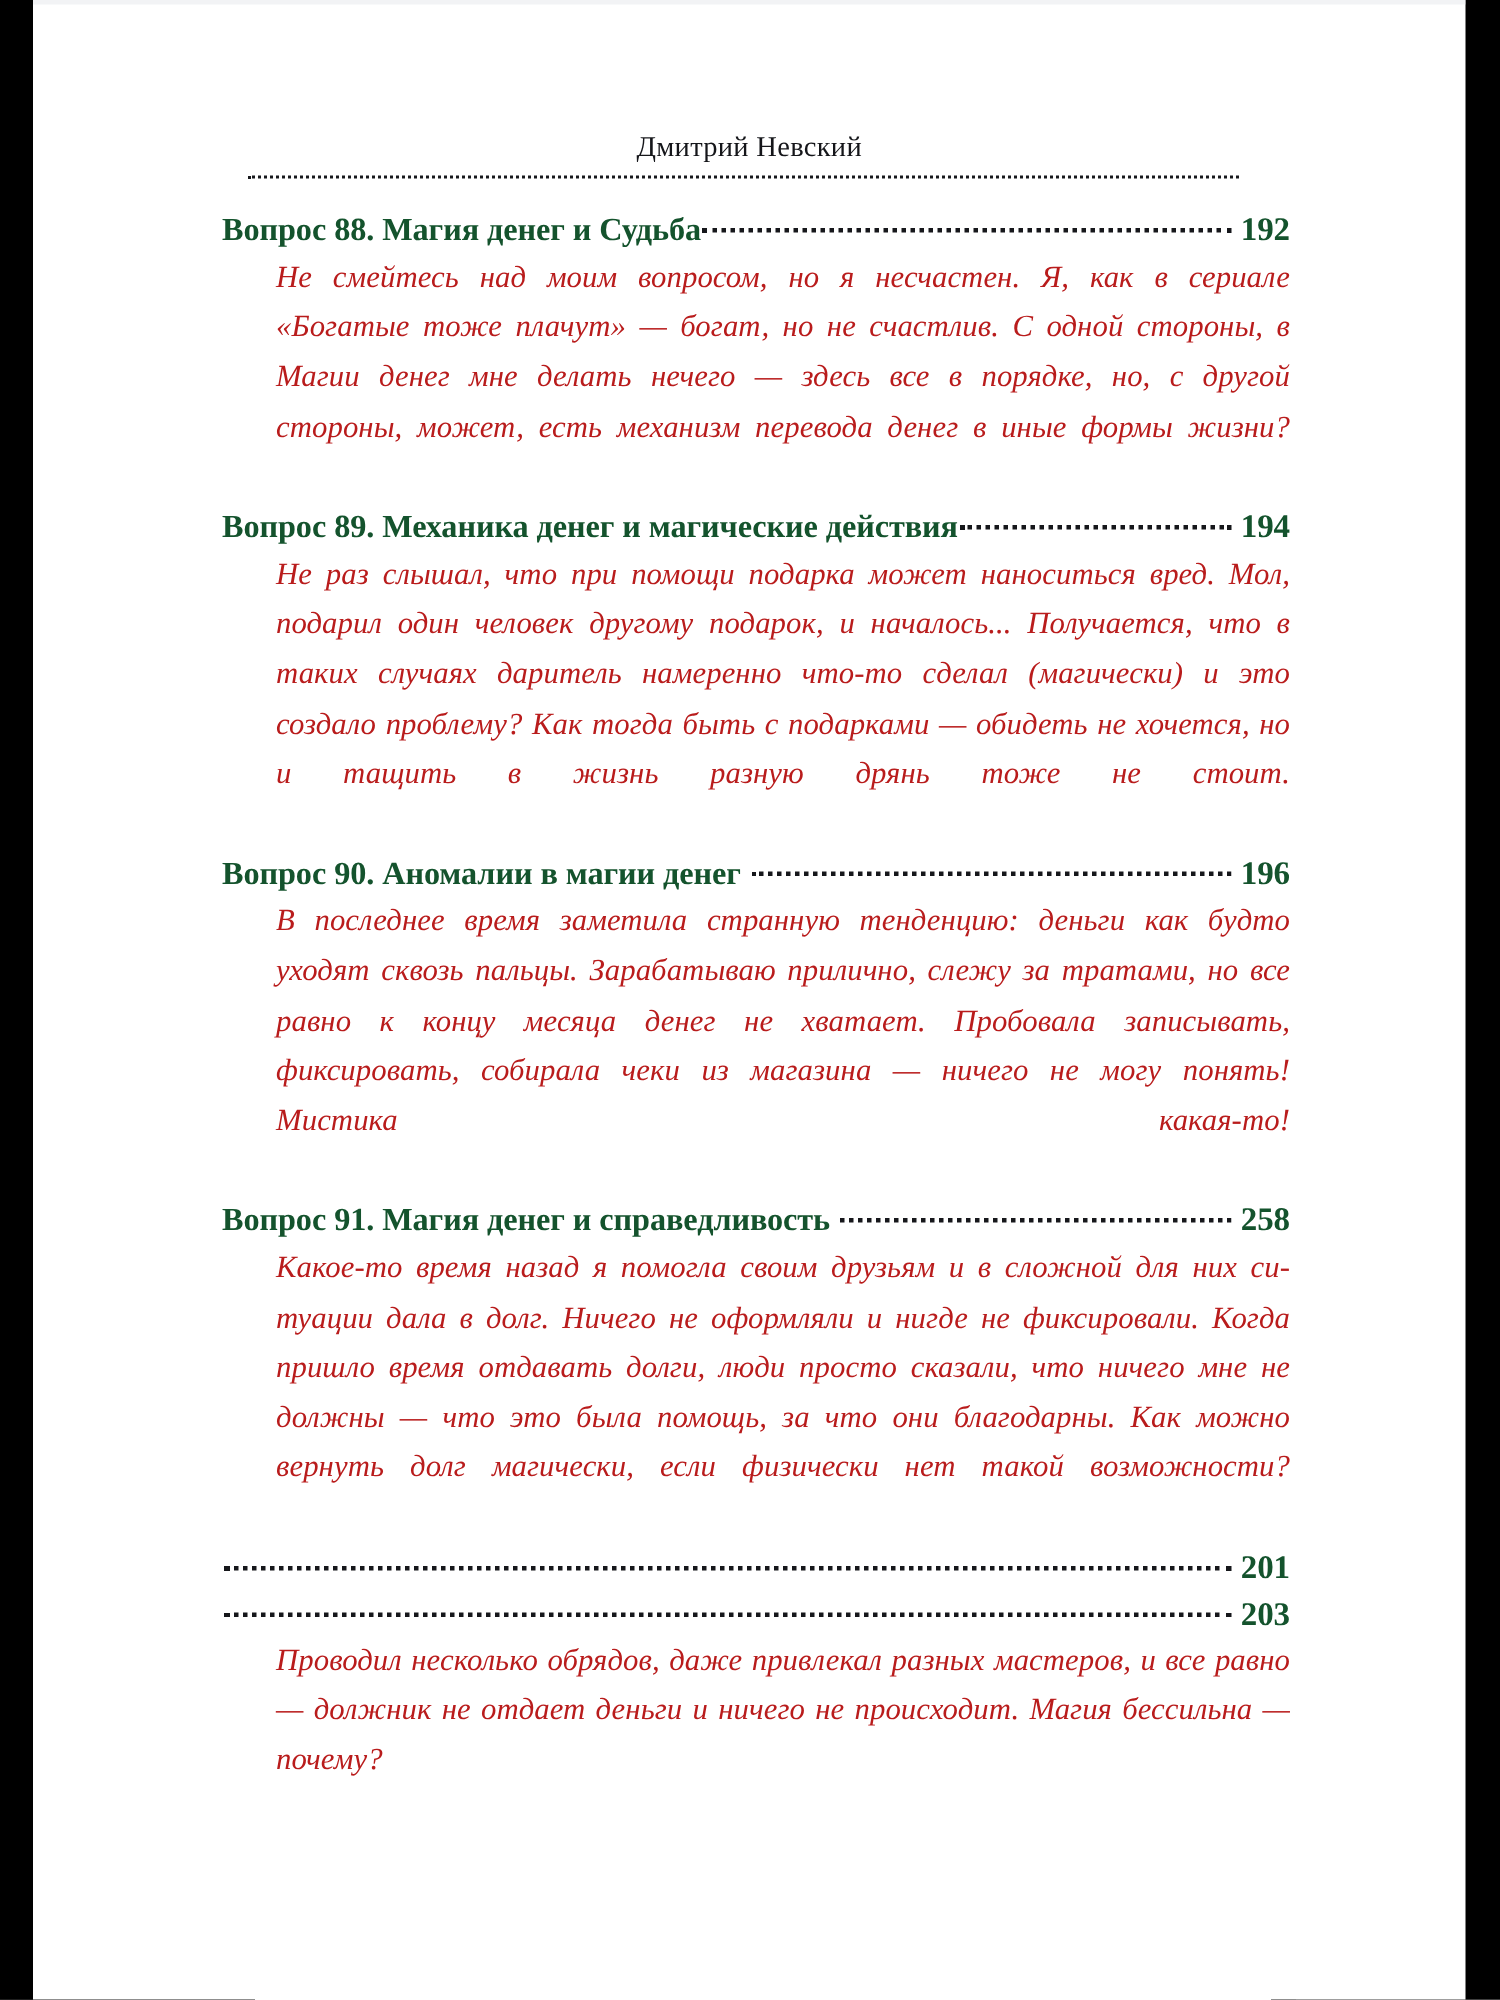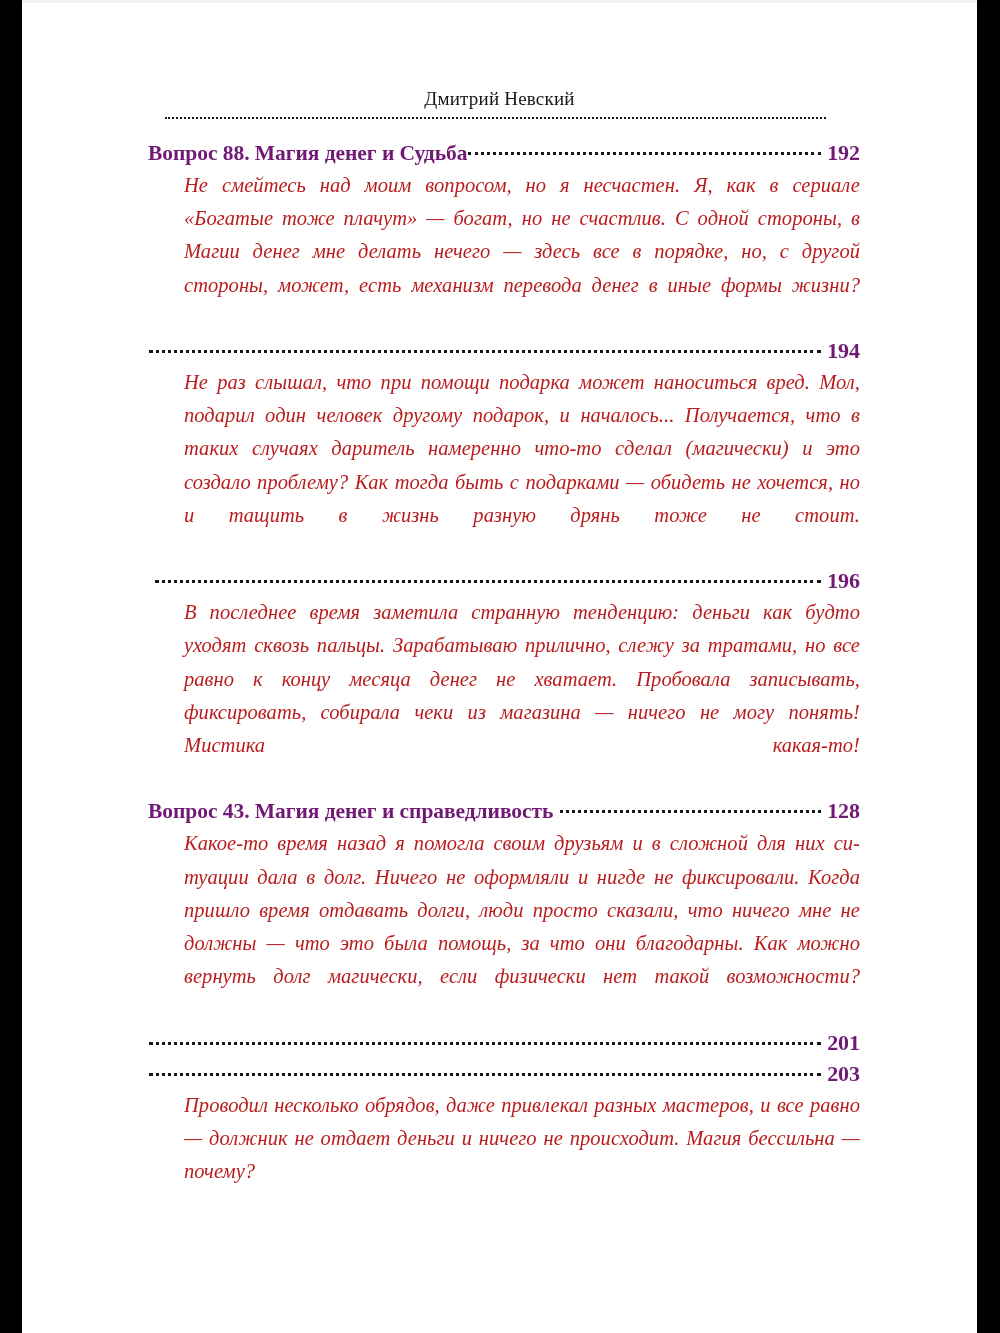--- a/index.html
+++ b/index.html
@@ -80,21 +80,21 @@
 
   
   .entry-head {
     display: flex;
     align-items: baseline;
     width: 100%;
     font-family: "Liberation Serif", "DejaVu Serif", serif;
     font-weight: 700;
     font-size: 21.5px;
     line-height: 31px;
-    color: #701a75;
+    color: #14532d;
     letter-spacing: -0.05px;
     white-space: nowrap;
     overflow: hidden;
   }
   .entry-title {
     flex: 0 0 auto;
   }
   .entry-leader {
     flex: 1 1 auto;
     position: relative;
@@ -160,39 +160,41 @@
     <div class="entry-head">
       <span class="entry-title">Вопрос 88. Магия денег и Судьба</span>
       <span class="entry-leader"></span>
       <span class="entry-page">192</span>
     </div>
     <p class="entry-body">Не смейтесь над моим вопросом, но я несчастен. Я, как в сериале «Богатые тоже плачут» — богат, но не счастлив. С одной стороны, в Магии денег мне делать нечего — здесь все в порядке, но, с другой стороны, может, есть механизм перевода денег в иные формы жизни?</p>
   </div>
 
   <div class="toc-entry">
     <div class="entry-head">
+      <span class="entry-title">Вопрос 89. Механика денег и магические действия</span>
       <span class="entry-leader"></span>
       <span class="entry-page">194</span>
     </div>
     <p class="entry-body">Не раз слышал, что при помощи подарка может наноситься вред. Мол, подарил один человек другому подарок, и началось... Получается, что в таких случаях даритель намеренно что-то сделал (магически) и это создало проблему? Как тогда быть с подарками — обидеть не хочется, но и тащить в жизнь разную дрянь тоже не стоит.</p>
   </div>
 
   <div class="toc-entry">
     <div class="entry-head">
+      <span class="entry-title">Вопрос 90. Аномалии в магии денег</span>
       <span class="entry-leader gap"></span>
       <span class="entry-page">196</span>
     </div>
     <p class="entry-body">В последнее время заметила странную тенденцию: деньги как будто уходят сквозь пальцы. Зарабатываю прилично, слежу за тратами, но все равно к концу месяца денег не хватает. Пробовала записывать, фиксировать, собирала чеки из магазина — ничего не могу понять! Мистика какая-то!</p>
   </div>
 
   <div class="toc-entry">
     <div class="entry-head">
-      <span class="entry-title">Вопрос 43. Магия денег и справедливость</span>
+      <span class="entry-title">Вопрос 91. Магия денег и справедливость</span>
       <span class="entry-leader gap"></span>
-      <span class="entry-page">128</span>
+      <span class="entry-page">258</span>
     </div>
     <p class="entry-body">Какое-то время назад я помогла своим друзьям и в сложной для них си-туации дала в долг. Ничего не оформляли и нигде не фиксировали. Когда пришло время отдавать долги, люди просто сказали, что ничего мне не должны — что это была помощь, за что они благодарны. Как можно вернуть долг магически, если физически нет такой возможности?</p>
   </div>
 
   <div class="toc-entry">
     <div class="entry-head">
       <span class="entry-leader"></span>
       <span class="entry-page">201</span>
     </div>
   </div>

